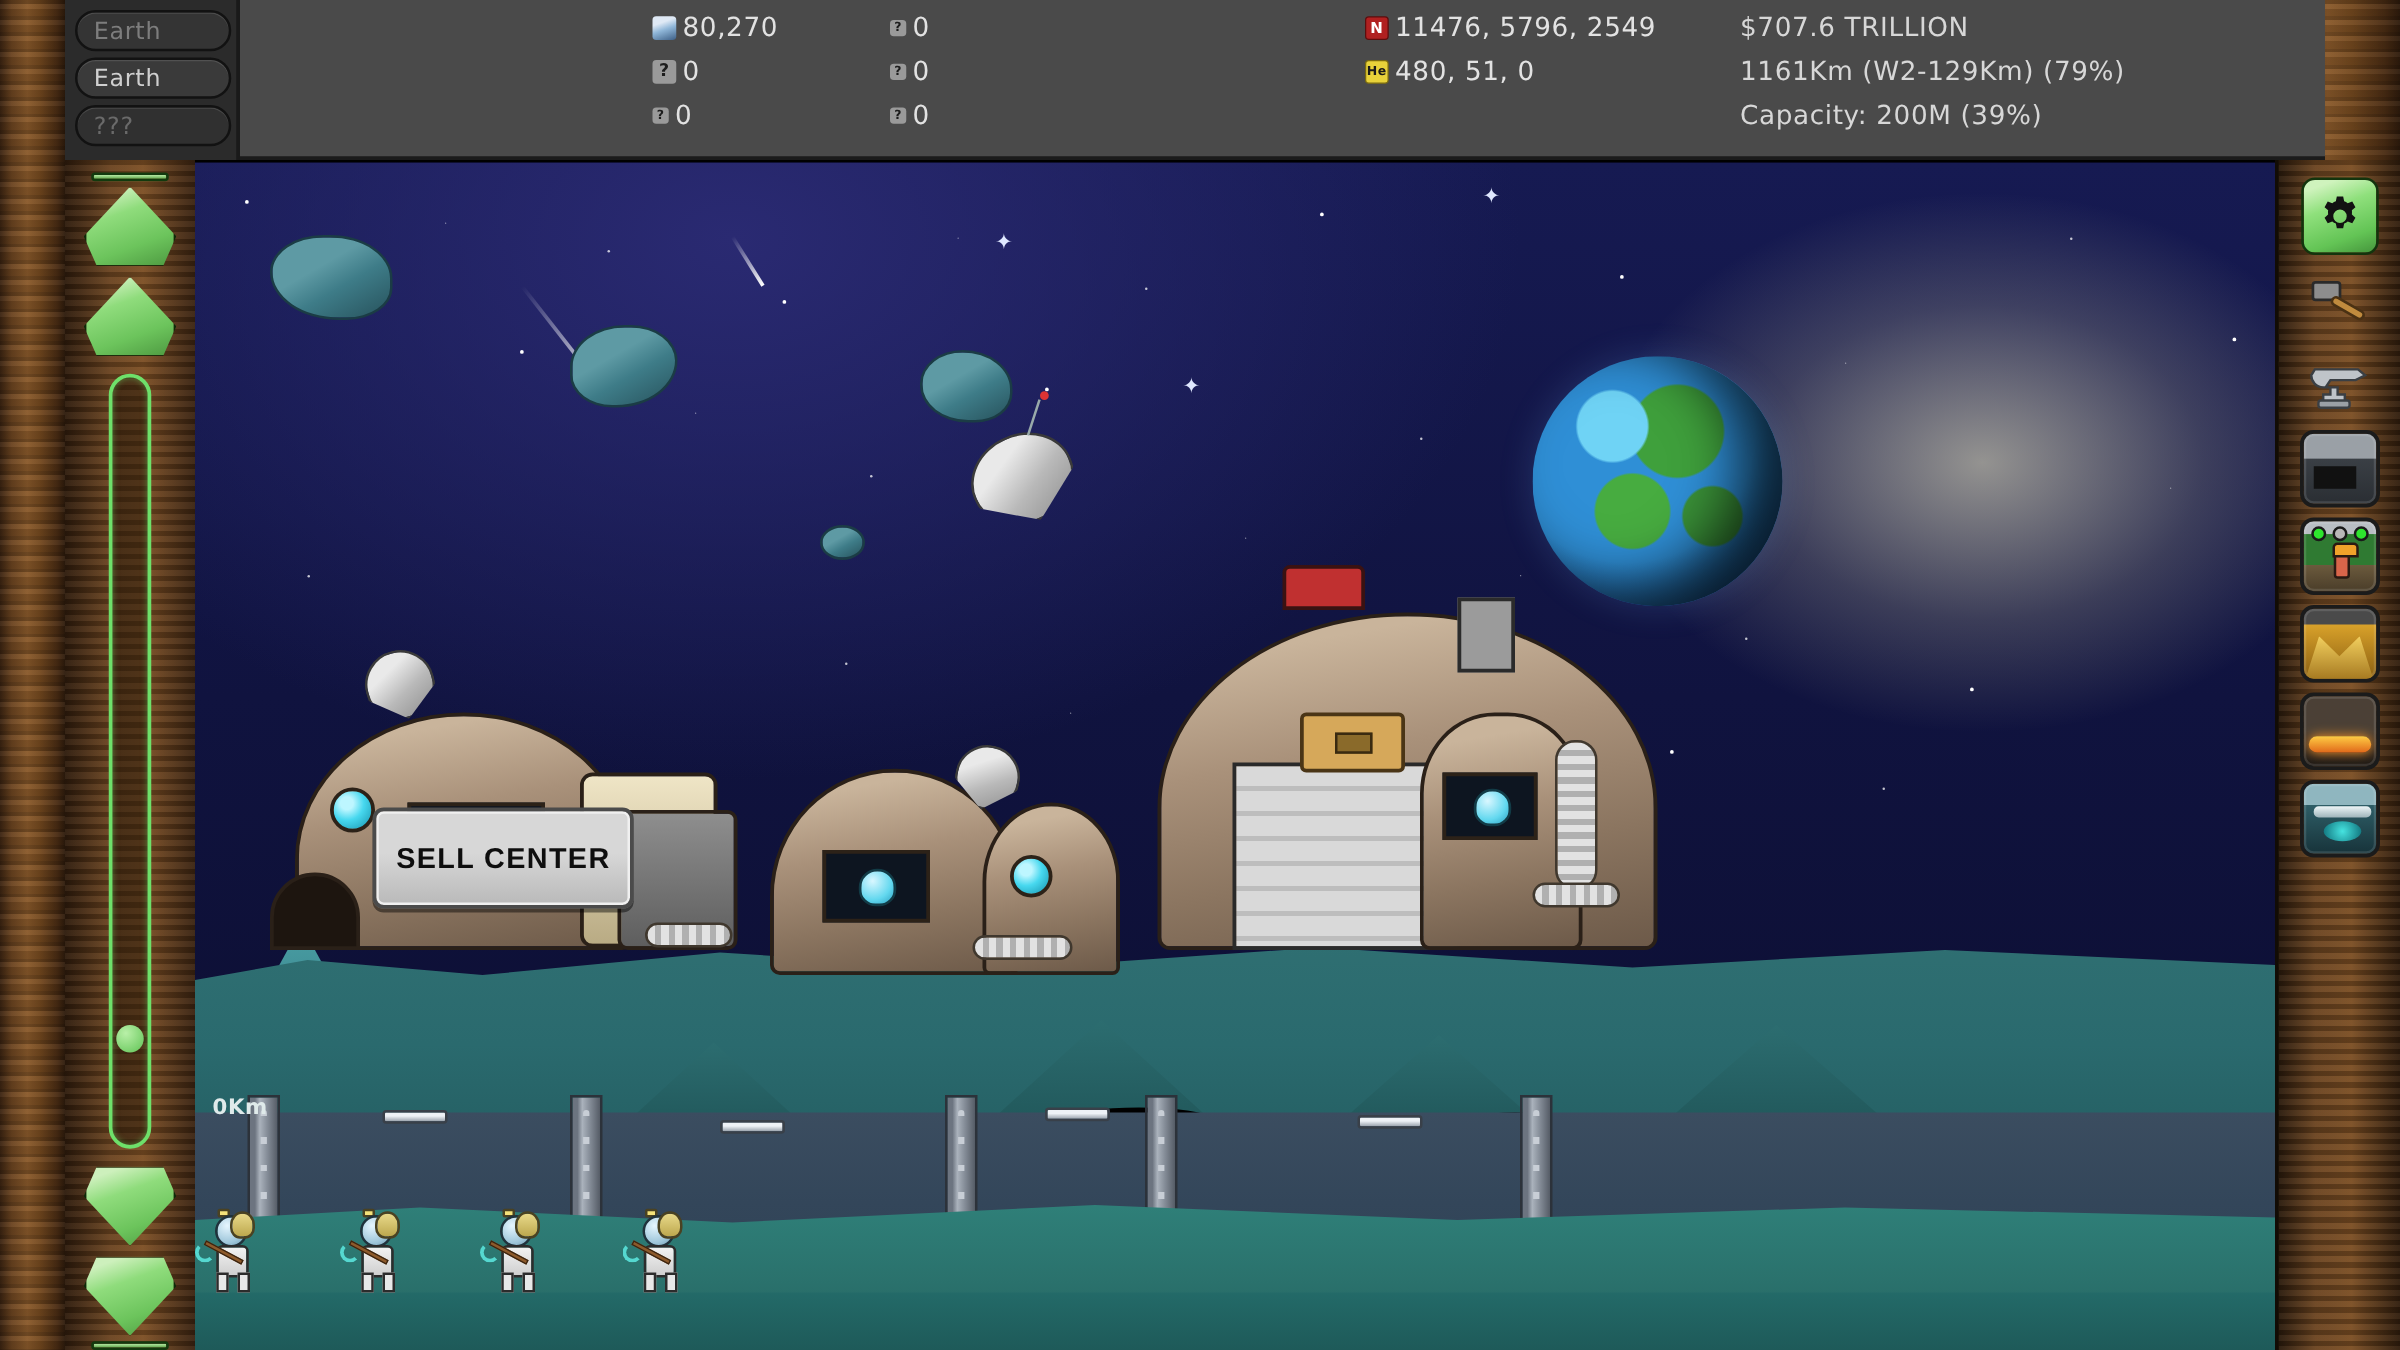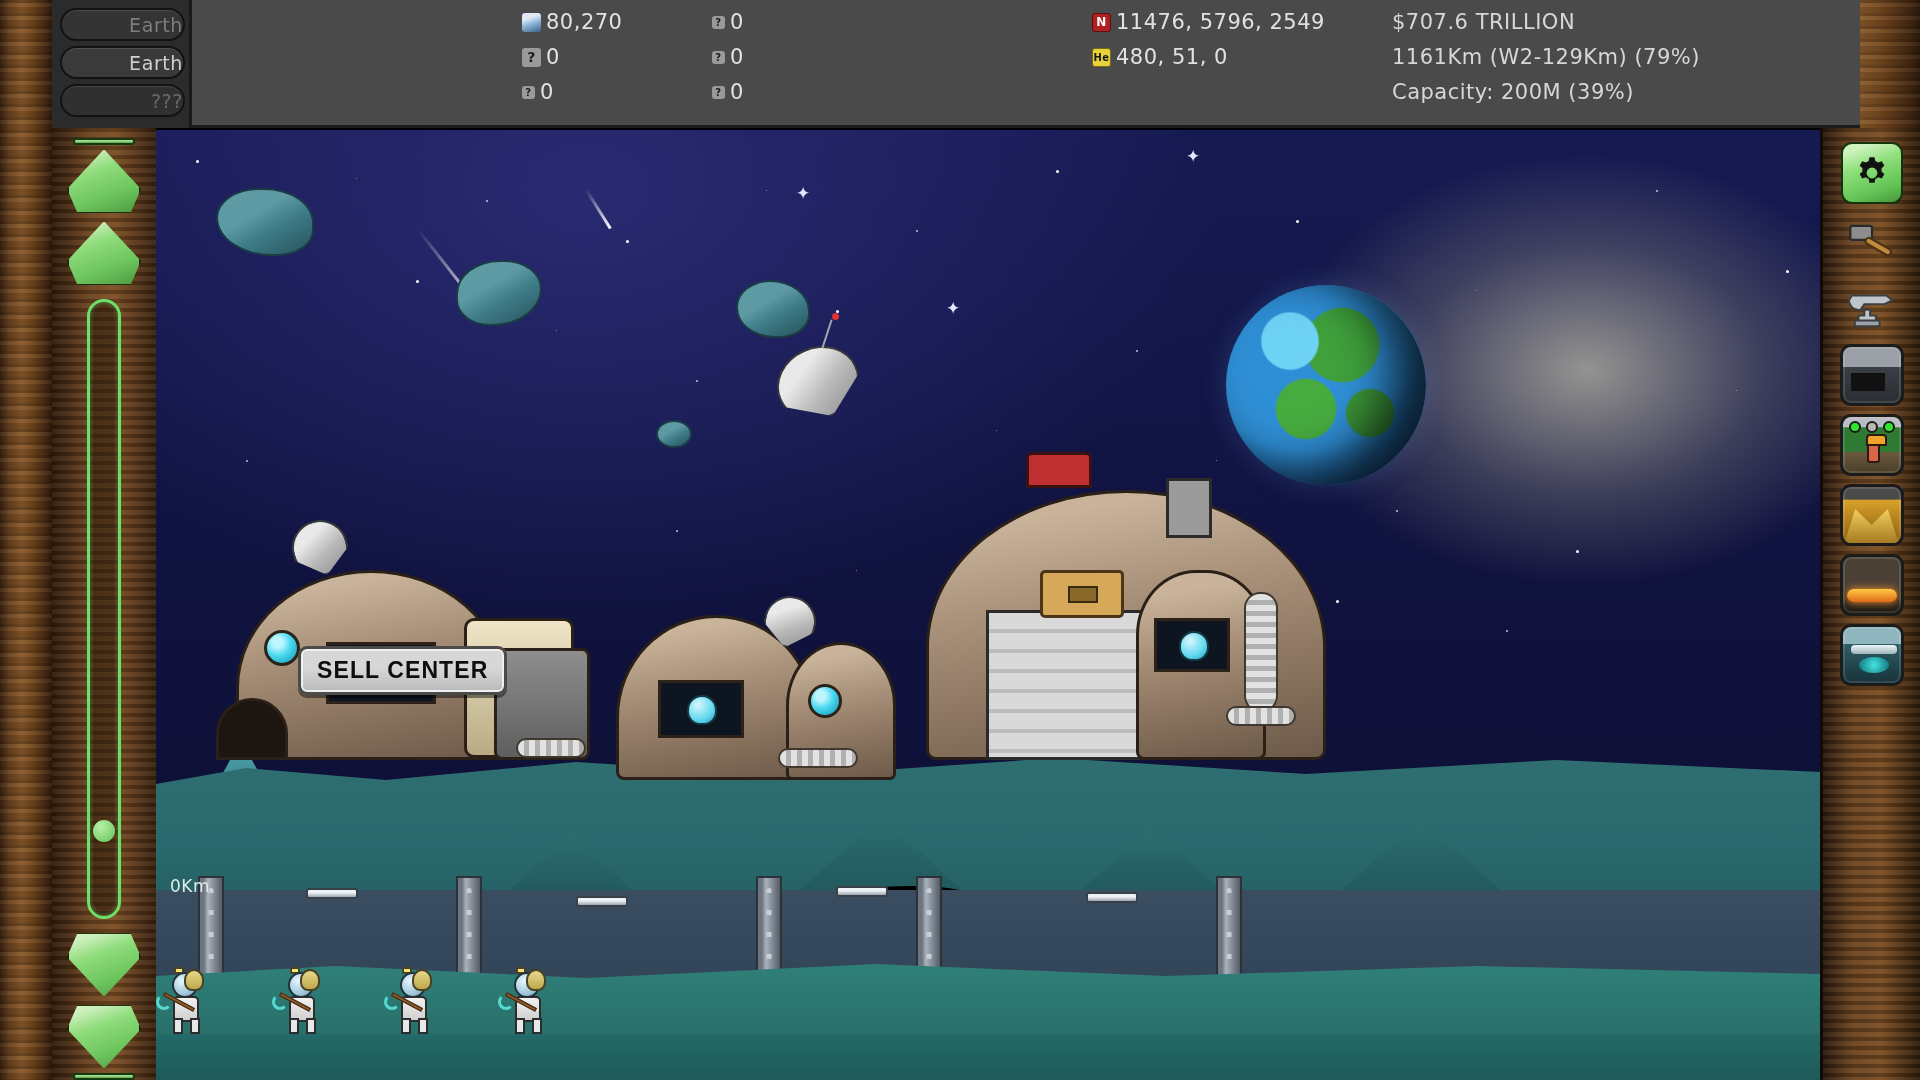--- a/index.html
+++ b/index.html
@@ -31,21 +31,20 @@
     padding:8px 4px 0 8px; display:flex; flex-direction:column; gap:5px;
     border-right:3px solid #1a1a1a; flex:0 0 auto;
   }
   .ptab {
     height:33px; border-radius:17px; background:#3a3a3a;
     border:2px solid #121212;
     display:flex; align-items:center; padding-left:13px;
     font-size:19px; letter-spacing:.6px; color:#cfcfcf;
     box-shadow:inset 0 1px 0 rgba(255,255,255,.12);
     font-family:"DejaVu Sans", sans-serif;
-    justify-content:flex-end;
   }
   .ptab.dim    { color:#7d7d7d; background:#343434; }
   .ptab.locked { color:#6a6a6a; background:#303030; }
 
   #stats { flex:1 1 auto; display:flex; height:128px; padding-top:9px; position:relative; }
   .statcol { display:flex; flex-direction:column; gap:9px; }
   .statrow { display:flex; align-items:center; height:26px; gap:5px;
              font-size:21px; color:#e2e2e2; letter-spacing:.5px;
              font-family:"DejaVu Sans", sans-serif; white-space:nowrap;}
   .sicon { width:19px; height:19px; flex:0 0 auto; image-rendering:pixelated;
@@ -127,21 +126,21 @@
 
   
   .roid { position:absolute;
      background:linear-gradient(150deg,#5e9aa4 0 38%,#3e7c88 60%,#27525c 100%);
      border:2px solid #1b3c45; }
   .comet { position:absolute; height:3px;
      background:linear-gradient(90deg, rgba(255,255,255,0), #ffffff);
      transform-origin:left center; }
 
   
-  #surface { position:absolute; left:0; bottom:0; width:1664px; height:330px; }
+  #surface { position:absolute; left:0; bottom:0; width:1664px; height:330px;font-weight:bold; }
   #surf-top { position:absolute; left:0; top:0; width:100%; height:190px;
      background:linear-gradient(180deg,#2f6f72 0%,#2a6a6e 45%,#235c60 100%);
      clip-path: polygon(0 34px, 90px 18px, 230px 30px, 420px 12px, 640px 26px,
         900px 8px, 1150px 24px, 1400px 10px, 1664px 22px, 1664px 190px, 0 190px); }
   #surf-mid { position:absolute; left:0; top:150px; width:100%; height:110px;
      background:linear-gradient(180deg,#2b5f73,#27505f);
      clip-path: polygon(0 10px, 140px 0, 380px 14px, 700px 2px, 1020px 16px, 1340px 4px, 1664px 14px, 1664px 110px, 0 110px);}
   #under { position:absolute; left:0; bottom:0; width:100%; height:190px;
      background:linear-gradient(180deg,#3b4d60 0%,#33465a 38%,#2d3f52 100%); }
   #under-green { position:absolute; left:0; bottom:0; width:100%; height:118px;
@@ -182,21 +181,21 @@
      background:radial-gradient(circle at 35% 30%,#d9f7ff,#63d8ef 60%,#2a9fc0 100%);
      border:2px solid #123b46; }
   .dish { position:absolute; width:56px; height:56px; border-radius:50%;
      background:linear-gradient(150deg,#e9e9e9 0 30%,#b9b9b9 60%,#8e8e8e 100%);
      border:2px solid #3a3a3a; clip-path:polygon(0 0,100% 0,100% 60%,50% 100%,0 60%); }
   .tube { position:absolute; height:20px; border-radius:10px;
      background:repeating-linear-gradient(90deg,#e2e2e2 0 6px,#b0b0b0 6px 11px);
      border:2px solid #40382e; }
 
   .sign {
-    position:absolute; padding:8px 16px; border-radius:9px;
+    position:absolute; padding:24px 16px; border-radius:9px;
     background:linear-gradient(180deg,#d7d7d7 0 45%,#b9b9b9 100%);
     border:3px solid #4b4b4b; box-shadow:0 3px 0 rgba(0,0,0,.45), inset 0 0 0 2px #f0f0f0;
     font-size:23px; font-weight:bold; letter-spacing:1.1px; color:#0e0e0e;
     font-family:"Liberation Sans", sans-serif; white-space:nowrap;
   }
 
   #depth-label { position:absolute; left:14px; bottom:184px; color:#dfeaea;
      font-size:17px; letter-spacing:.5px; font-family:"DejaVu Sans", sans-serif; }
 
   

